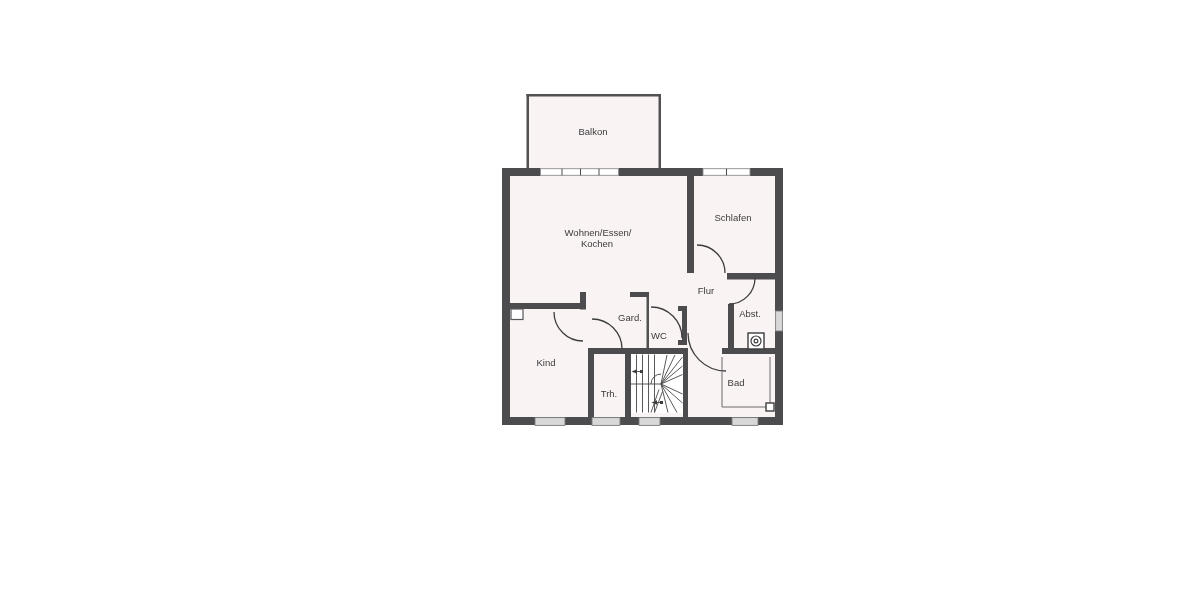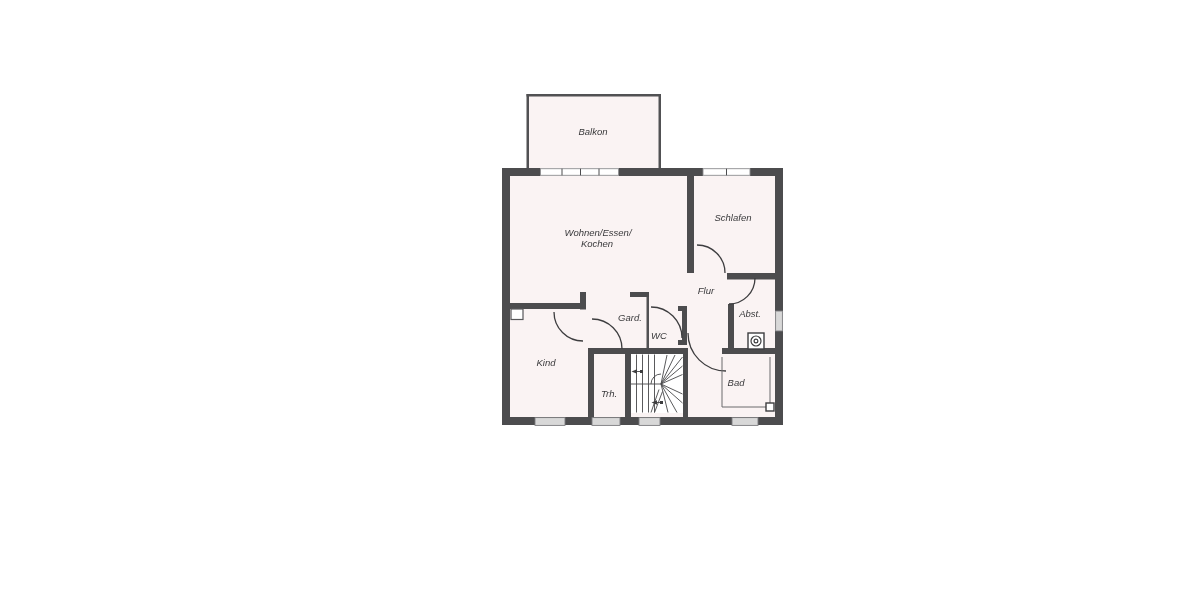--- a/index.html
+++ b/index.html
@@ -1,21 +1,21 @@
 <!DOCTYPE html>
 <html style="--bg: #ffffff; --wall: #4c4c4e; --room: #faf3f3; --winblock: #d8d8d8; --line: #3d3d3f; --text: #3a3a3c;"><head>
 <meta charset="utf-8">
 <style>
   :root{
     --bg:#ffffff; --wall:#4c4c4e; --thinwall:#515153; --room:#faf3f3;
     --stairfill:#ffffff; --winblock:#d8d8d8; --winedge:#7b7b7e;
     --line:#3d3d3f; --text:#3a3a3c;
   }
   html,body{margin:0;padding:0;background:var(--bg);}
-  .page{position:relative;width:1200px;height:600px;background:var(--bg);overflow:hidden;font-style:italic;}
+  .page{position:relative;width:1200px;height:600px;background:var(--bg);overflow:hidden;}
   svg{position:absolute;left:0;top:0;}
   .wall{fill:var(--wall);stroke:none;}
   .thinwall{fill:var(--thinwall);stroke:none;}
   .roomfill{fill:var(--room);stroke:none;}
   .stairfill{fill:var(--stairfill);stroke:none;}
   .winband{fill:#ffffff;stroke:#8c8c8e;stroke-width:0.9;}
   .wintick{stroke:var(--wall);stroke-width:1;}
   .winblock{fill:var(--winblock);stroke:var(--winedge);stroke-width:0.9;}
   .door{fill:none;stroke:var(--line);stroke-width:1.3;}
   .stairline{stroke:#47474a;stroke-width:0.9;fill:none;}

